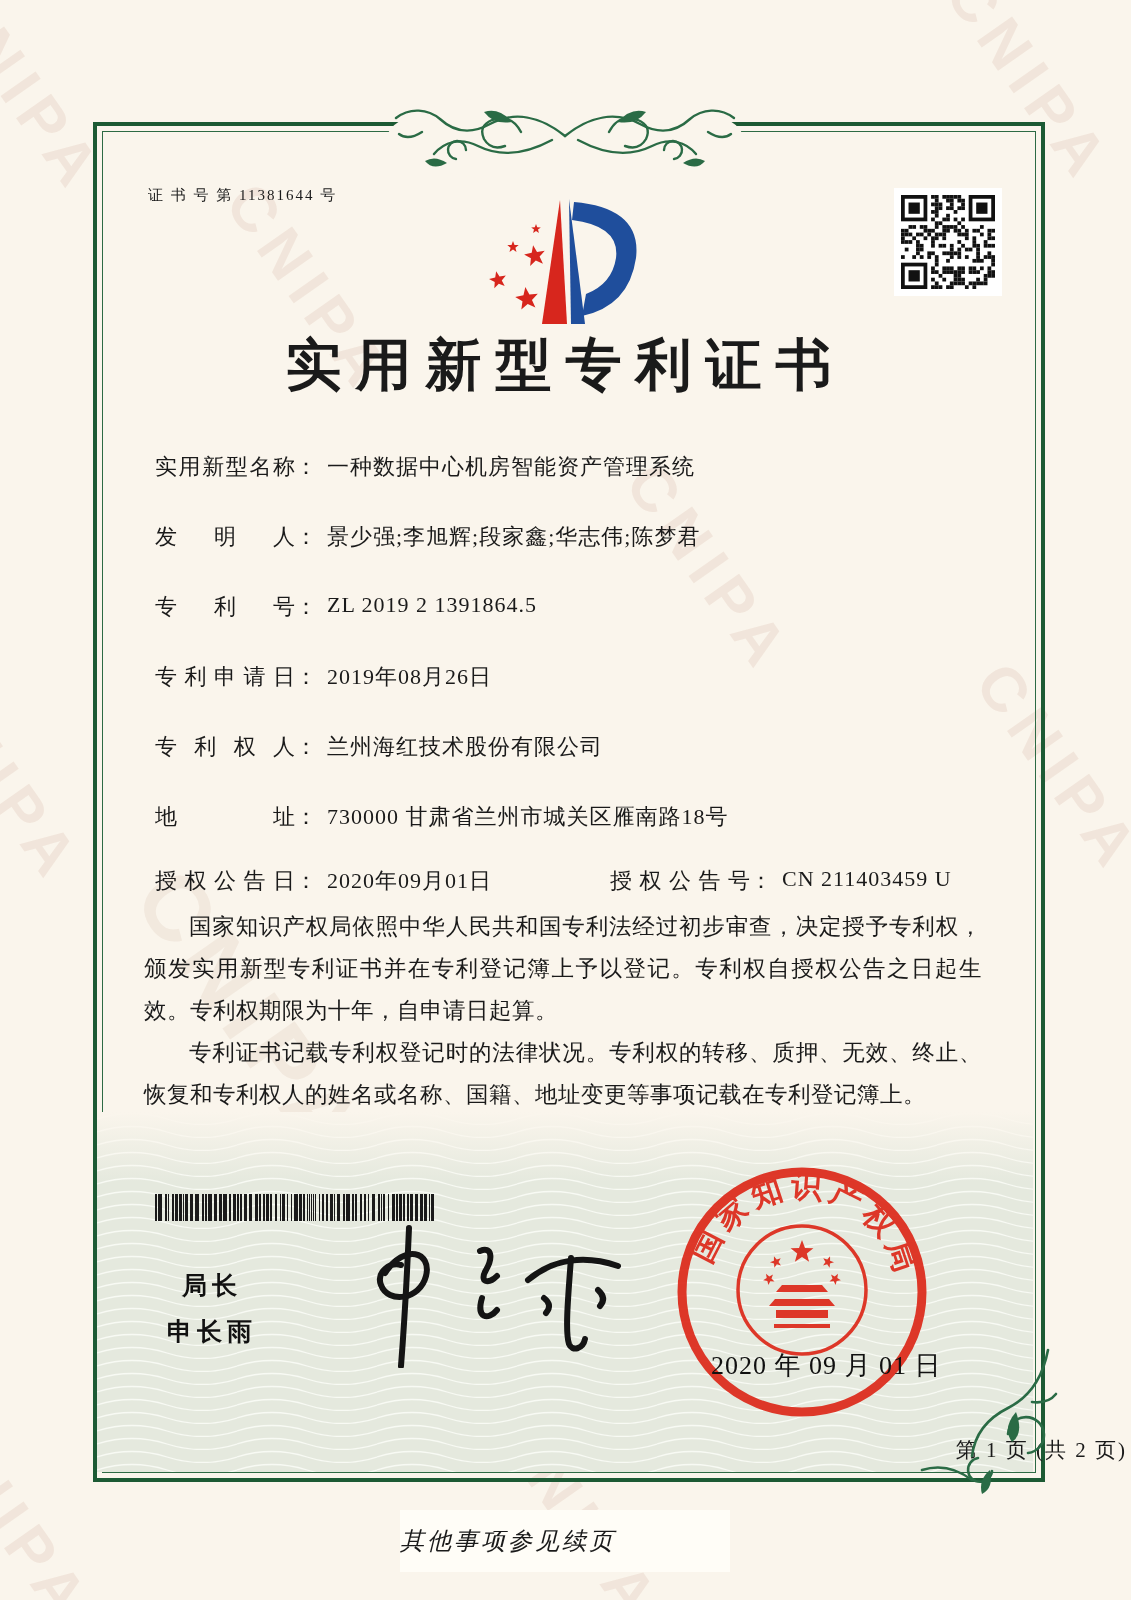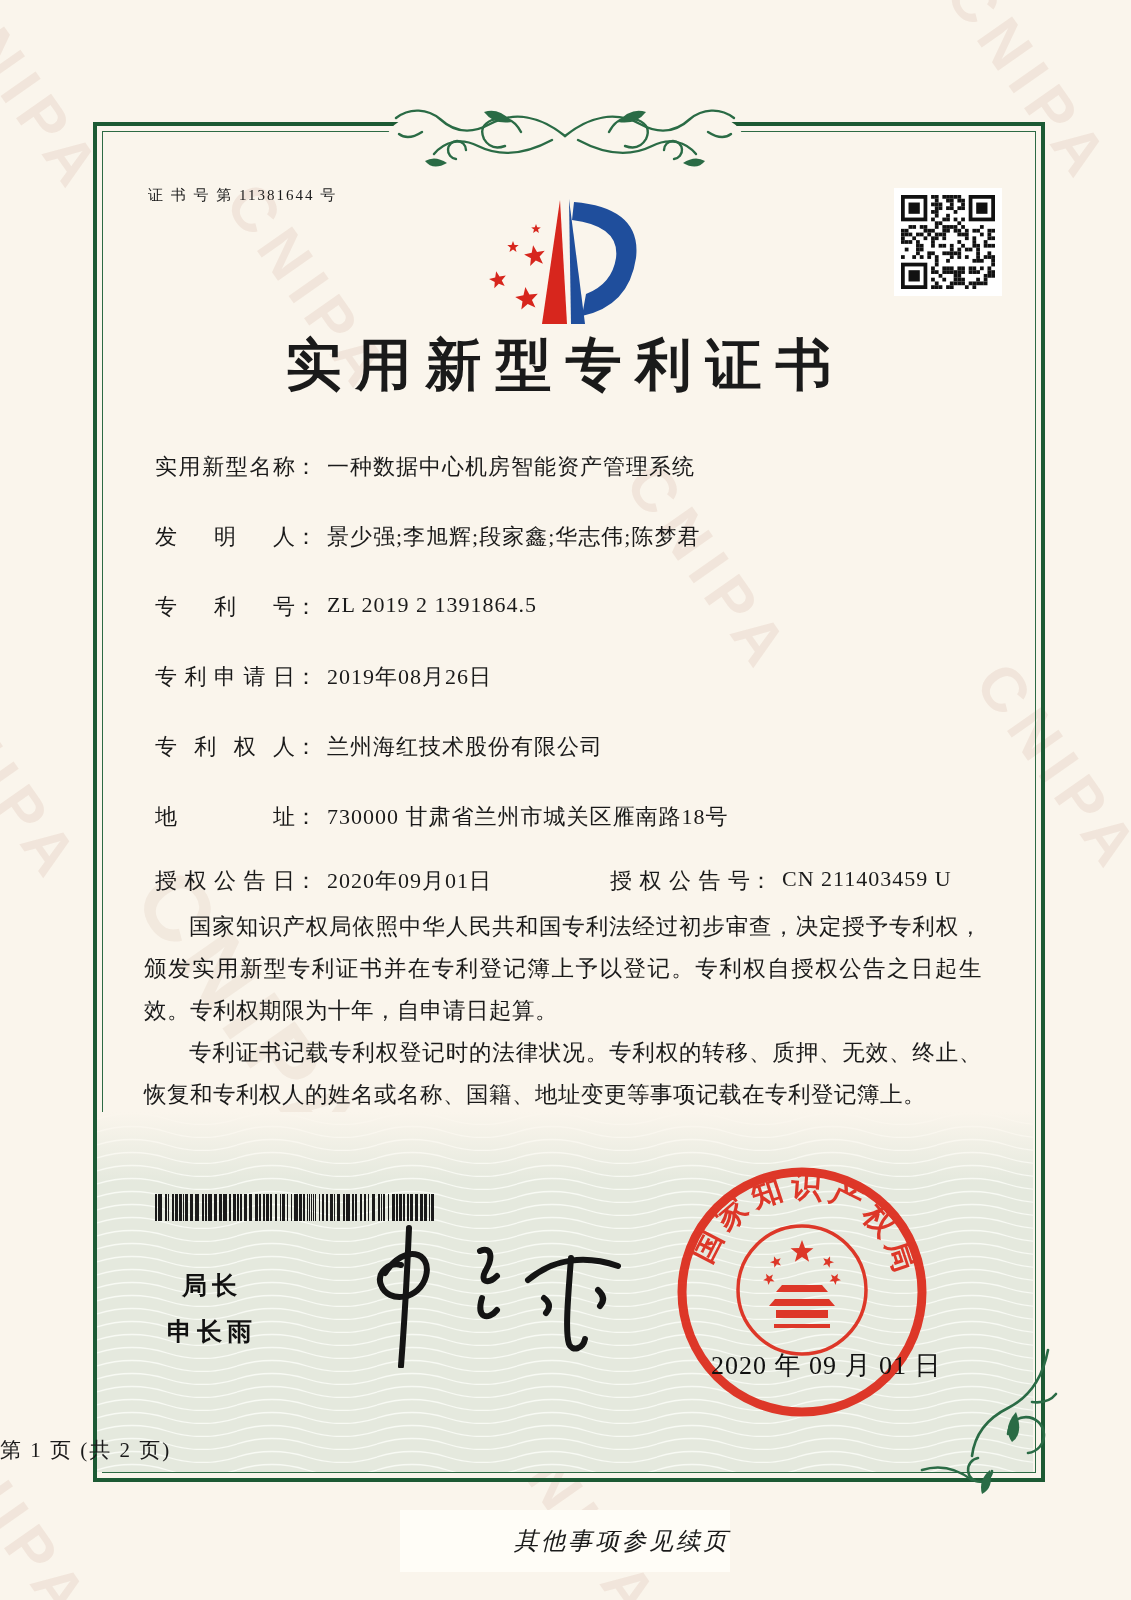--- a/index.html
+++ b/index.html
@@ -38,23 +38,23 @@
   
   .barcode{left:155px;top:1194px;z-index:3;}
   
   .officials{left:167px;top:1262px;z-index:3;font-family:"Liberation Sans","DejaVu Sans",sans-serif;
              font-size:25px;font-weight:600;letter-spacing:5px;line-height:46px;color:#111;text-align:center;}
   .autograph{left:330px;top:1218px;z-index:3;}
   
   .seal{left:670px;top:1160px;z-index:4;}
   .seal-date{left:688px;top:1348px;z-index:5;font-size:26px;letter-spacing:1px;color:#101010;margin-left:23px;}
   
-  .page-info{left:0;right:12px;top:1436px;text-align:left;font-size:21px;letter-spacing:2px;z-index:3;}
+  .page-info{left:0;right:4px;top:1436px;text-align:right;font-size:21px;letter-spacing:2px;z-index:3;}
   .footer-strip{left:400px;top:1510px;width:330px;height:62px;background:#fffdf7;z-index:3;
-                display:flex;align-items:center;justify-content:flex-end;}
+                display:flex;align-items:center;justify-content:flex-start;}
   .footer-note{font-size:24px;letter-spacing:3px;font-style:italic;}
   .orn{z-index:4;}
 </style>
 </head>
 <body>
 
 <span class="wm" style="left:-18px;top:-30px">CNIPA</span>
 <span class="wm" style="left:990px;top:-40px">CNIPA</span>
 <span class="wm" style="left:270px;top:170px">CNIPA</span>
 <span class="wm" style="left:670px;top:450px">CNIPA</span>

